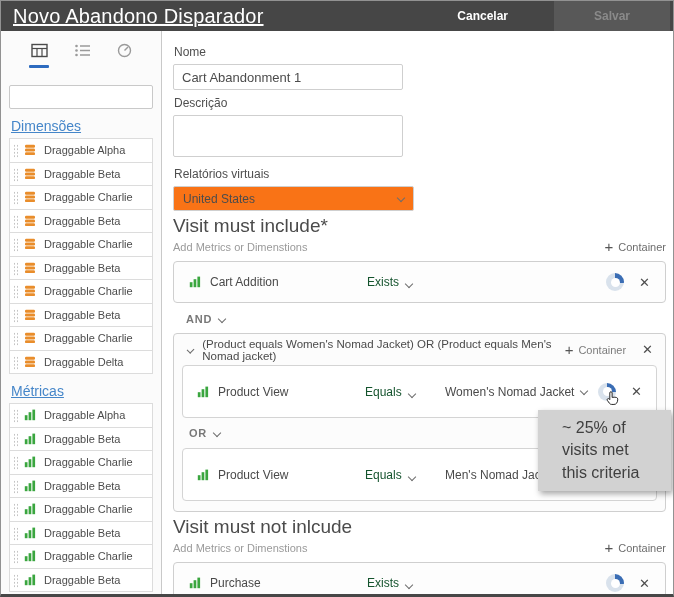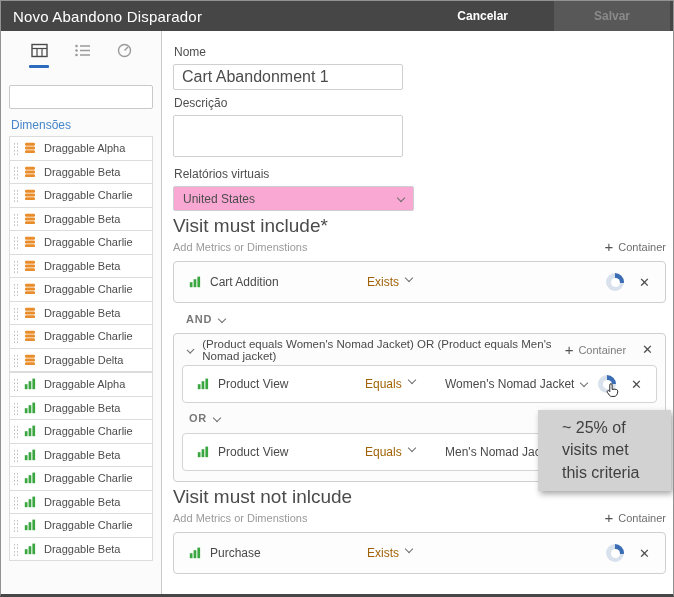--- a/index.html
+++ b/index.html
@@ -5,48 +5,48 @@
   :root{
     --header-bg:#464646; --accent-blue:#3a6db4; --donut-track:#d9e2ec;
     --label-blue:#4586c9; --tab-underline:#2d6bbf; --dimension-orange:#e98d2b;
     --metric-green:#3aa63f; --tooltip-bg:#d2d2d2;
   }
   *{box-sizing:border-box;margin:0;padding:0;font-family:"Liberation Sans","DejaVu Sans",sans-serif;}
   html,body{background:#e9e9e9;}
   .window{width:674px;height:597px;background:#fff;border:1px solid #929292;border-bottom:3px solid #474747;overflow:hidden;position:relative;}
   
   .topbar{height:30px;background:var(--header-bg);display:flex;align-items:center;padding:0 0 0 12px;}
-  .topbar .title{color:#fff;font-size:15px;letter-spacing:.2px;flex:0 0 auto;}
+  .topbar .title{color:#fff;font-size:20px;letter-spacing:.2px;flex:0 0 auto;text-decoration:underline;}
   .topbar .actions{margin-left:auto;display:flex;align-items:center;}
   .btn-cancel{background:none;border:none;color:#fff;font-size:12px;font-weight:bold;cursor:pointer;margin-right:46px;text-align:center;}
   .btn-save{background:#585858;border:none;color:#8a8a8a;font-size:12px;font-weight:bold;width:116px;height:30px;margin-right:3px;}
   
   .body-row{display:flex;height:564px;}
   .sidebar{flex:0 0 161px;border-right:1px solid #c9c9c9;background:#fbfbfb;overflow:hidden;}
   .main{flex:1;padding:0 7px 0 11px;overflow:hidden;position:relative;background:#fff;}
   
   .tabs{display:flex;justify-content:space-around;align-items:flex-start;padding:12px 16px 0 16px;height:46px;}
   .tab{display:flex;flex-direction:column;align-items:center;cursor:pointer;}
   .tab .underline{width:20px;height:3px;background:var(--tab-underline);margin-top:7px;border-radius:1px;}
   .search-box{margin:8px 8px 0 8px;height:24px;border:1px solid #c9c9c9;background:#fff;display:flex;align-items:center;padding:0 6px;border-radius:2px;}
   .search-box input{border:none;outline:none;flex:1;font-size:11px;margin-left:5px;background:transparent;}
-  .section-label{color:var(--label-blue);font-size:12px;margin:9px 0 4px 10px;}
+  .section-label{color:var(--label-blue);font-size:14px;margin:9px 0 4px 10px;text-decoration:underline;}
   .item-list{margin:0 8px;border-radius:8px;}
   .side-item{position:relative;background:#fff;border:1px solid #dcdcdc;height:24.5px;margin-top:-1px;display:flex;align-items:center;padding-left:14px;font-size:11px;color:#4c4c4c;cursor:grab;}
   .side-item:first-child{margin-top:0;}
   .drag-dots{position:absolute;left:3px;top:5px;width:5px;height:14px;background-image:radial-gradient(#c3c3c3 0.9px,transparent 1px);background-size:3px 3.5px;}
   .li-icon{display:inline-flex;width:12px;height:12px;margin-right:8px;}
   .li-svg{width:12px;height:12px;}
   
   .top-row{display:flex;padding-top:8px;}
   .form-col{flex:0 0 242px;}
   .form-col label{display:block;font-size:12px;color:#4f4f4f;margin:6px 0 5px 1px;}
-  .text-input{width:230px;height:25px;border:1px solid #cfcfcf;border-radius:2px;font-size:16px;color:#4c4c4c;padding:12px 8px;}
+  .text-input{width:230px;height:25px;border:1px solid #cfcfcf;border-radius:2px;font-size:13px;color:#4c4c4c;padding:12px 8px;}
   .desc-input{width:230px;height:42px;border:1px solid #cfcfcf;border-radius:2px;resize:none;font-size:12px;padding:4px 8px;}
-  .select{width:241px;height:25px;border:1px solid #cfcfcf;border-radius:2px;background:#f9a8d4;display:flex;align-items:center;justify-content:space-between;padding:0 9px;font-size:12px;color:#4c4c4c;cursor:pointer;}
+  .select{width:241px;height:25px;border:1px solid #cfcfcf;border-radius:2px;background:#f97316;display:flex;align-items:center;justify-content:space-between;padding:0 9px;font-size:12px;color:#4c4c4c;cursor:pointer;}
   .chev{width:6px;height:6px;border-right:1.4px solid #6d6d6d;border-bottom:1.4px solid #6d6d6d;transform:rotate(45deg);display:inline-block;margin-left:7px;margin-bottom:2px;}
   
   .freq-col{margin-left:33px;padding-top:4px;}
   .freq-title{font-size:12px;color:#4a4a4a;font-weight:bold;margin-bottom:14px;}
   .freq-body{display:flex;align-items:flex-start;}
   .donut{border-radius:50%;position:relative;flex:0 0 auto;}
   .donut::after{content:"";position:absolute;background:#fff;border-radius:50%;}
   .donut.big{width:64px;height:64px;}
   .donut.big::after{inset:11px;}
   .donut.mini{width:18px;height:18px;}
@@ -58,32 +58,32 @@
   
   .rule-section{margin-top:4px;position:relative;}
   .rule-head{font-size:19px;font-weight:400;color:#4b4b4b;}
   .sub-row{display:flex;align-items:center;margin-top:2px;}
   .sub-label{font-size:11px;color:#9a9a9a;}
   .add-container{margin-left:auto;font-size:11px;color:#6d6d6d;cursor:pointer;display:flex;align-items:center;}
   .add-container .plus{font-size:15px;color:#555;margin-right:5px;font-weight:400;line-height:1;}
   .outer-box{border:1px solid #cfcfcf;border-radius:4px;background:#fdfdfd;height:42px;display:flex;align-items:center;padding:0 15px;margin-top:7px;}
   .rule-name{display:flex;align-items:center;flex:0 0 178px;font-size:12px;color:#4a4a4a;}
   .rule-name .m-icon{margin-right:9px;display:inline-flex;}
-  .rule-op{display:flex;align-items:flex-start;font-size:12px;color:#a16207;cursor:pointer;margin-right:20px;}
+  .rule-op{display:flex;align-items:flex-end;font-size:12px;color:#14532d;cursor:pointer;margin-right:20px;}
   .rule-val{display:flex;align-items:center;font-size:12px;color:#4a4a4a;cursor:pointer;}
   .row-right{margin-left:auto;display:flex;align-items:center;}
   .x-btn{font-size:13px;color:#4d4d4d;font-weight:bold;margin-left:15px;cursor:pointer;line-height:1;}
   .logic{display:flex;align-items:center;margin:10px 0 8px 13px;font-size:11px;font-weight:bold;color:#787878;letter-spacing:.8px;cursor:pointer;}
   .logic .chev{margin-bottom:1px;}
   .nested-box{border:1px solid #cfcfcf;border-radius:4px;background:#fcfcfc;padding:0 8px 10px 8px;position:relative;}
   .nested-head{height:31px;display:flex;align-items:center;font-size:11.5px;color:#4a4a4a;padding:0 4px;}
   .nested-head .chev{margin:0 9px 0 2px;}
   .nested-head .add-container{font-size:11px;color:#7c7c7c;}
   .nested-head .x-btn{margin-left:16px;}
-  .inner-row{background:#fff;border:1px solid #d4d4d4;border-radius:4px;height:38px;display:flex;align-items:center;padding:0 14px;}
+  .inner-row{background:#fff;border:1px solid #d4d4d4;border-radius:4px;height:53px;display:flex;align-items:center;padding:0 14px;}
   .inner-row .rule-name{flex:0 0 168px;}
   .inner-row .rule-op{margin-right:18px;flex:0 0 62px;}
   .logic.inner{margin:9px 0 9px 7px;}
   .donut-wrap{position:relative;display:inline-flex;}
   .cursor-svg{position:absolute;left:8px;top:7px;width:15px;height:17px;z-index:3;}
   .tooltip{position:absolute;right:-6px;top:76px;width:133px;background:var(--tooltip-bg);color:#3f3f3f;font-size:16px;line-height:1.4;padding:7px 24px;box-shadow:2px 3px 6px rgba(0,0,0,.35);z-index:5;}
   
   .tab-svg{width:17px;height:15px;}
 </style>
 </head>
@@ -245,20 +245,21 @@
               <svg class="li-svg" viewBox="0 0 12 12">
                 <rect x="1" y="0.8" width="10" height="2.9" rx="1.2" style="fill:var(--dimension-orange)"></rect>
                 <rect x="1" y="4.5" width="10" height="2.9" rx="1.2" style="fill:var(--dimension-orange)"></rect>
                 <rect x="1" y="8.2" width="10" height="2.9" rx="1.2" style="fill:var(--dimension-orange)"></rect>
               </svg>
             </span>
             <span class="li-label">Draggable Delta</span>
           </div>
         </div>
 
+      <div class="section-label">Métricas</div>
       <div class="item-list" id="met-list">
           <div class="side-item">
             <span class="drag-dots"></span>
             <span class="li-icon">
               <svg class="li-svg" viewBox="0 0 12 12">
                 <rect x="0.8" y="6.2" width="2.7" height="5" style="fill:var(--metric-green)"></rect>
                 <rect x="4.6" y="3.2" width="2.7" height="8" style="fill:var(--metric-green)"></rect>
                 <rect x="8.4" y="0.6" width="2.7" height="10.6" style="fill:var(--metric-green)"></rect>
               </svg>
             </span>

